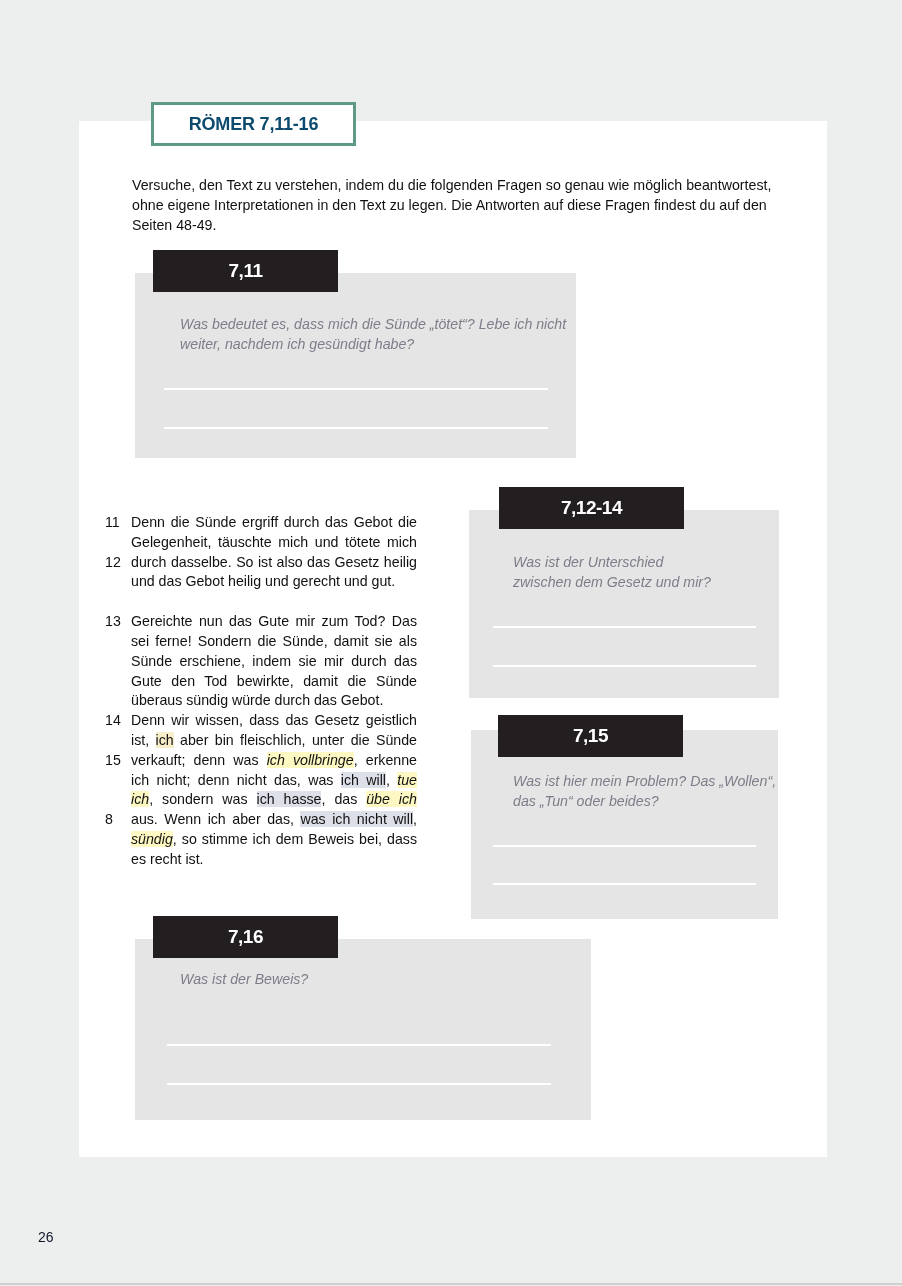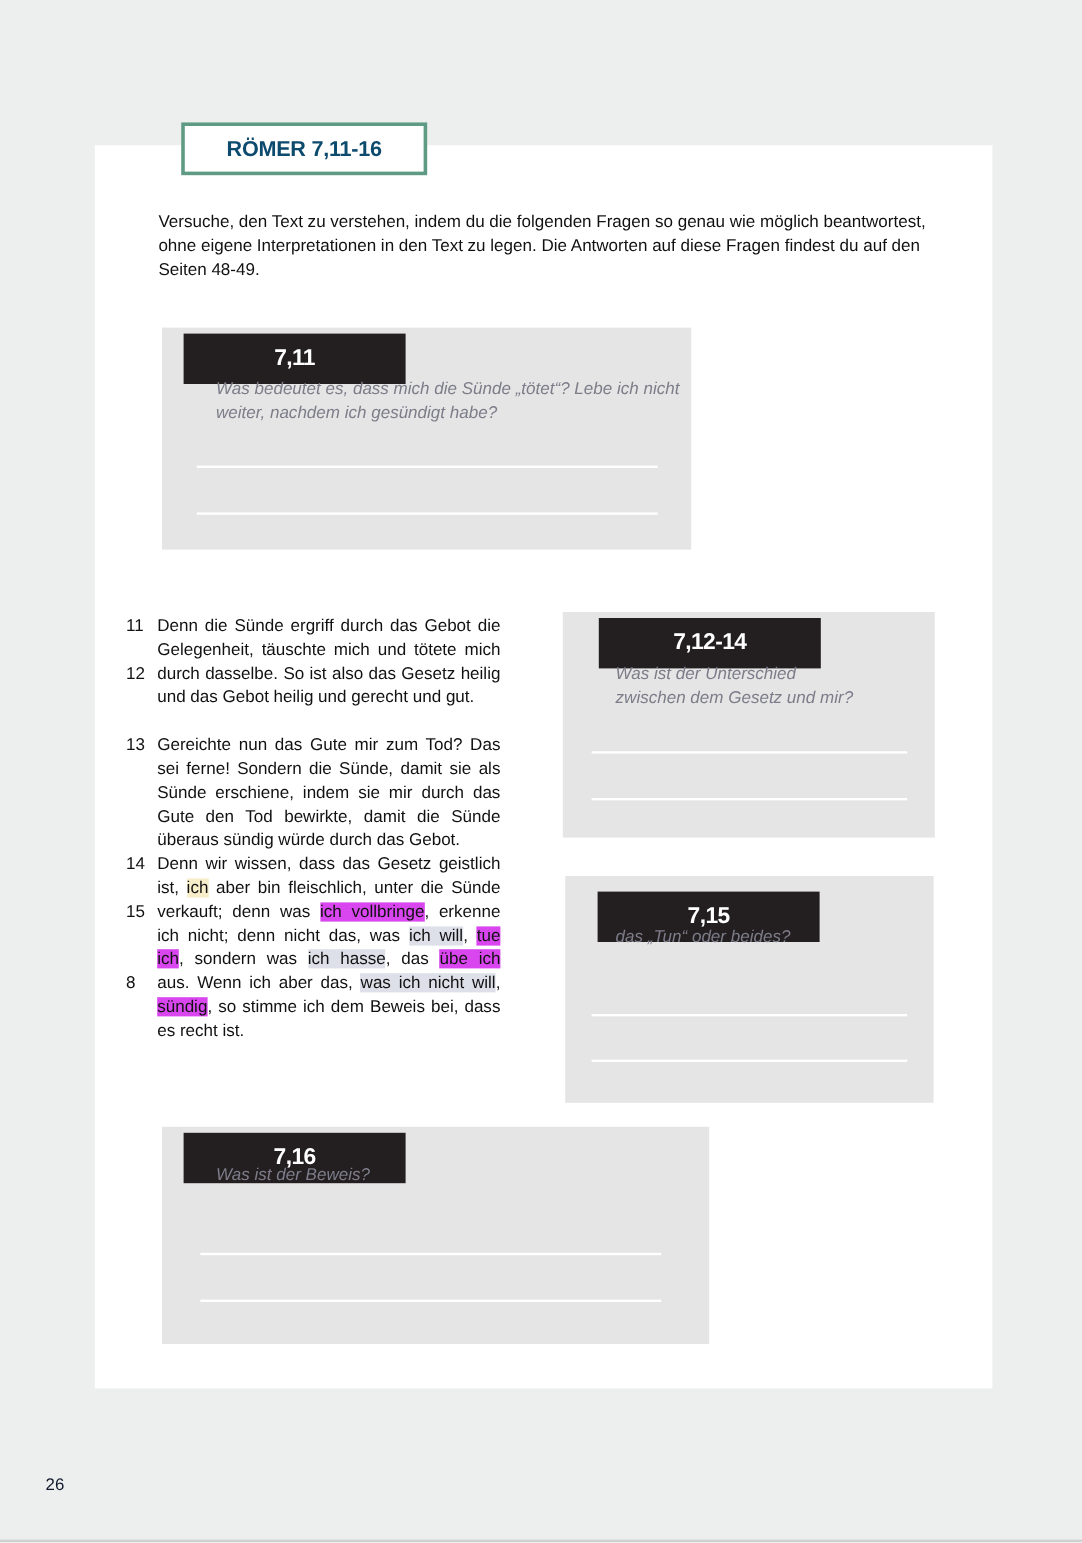--- a/index.html
+++ b/index.html
@@ -24,41 +24,40 @@
     font-size: 14.2px; line-height: 20px; color: #111;
   }
   .qbox {
     position: absolute; background: #e5e5e5;
   }
   .qtab {
     position: absolute; background: #231f20; color: #fff;
     font-weight: bold; font-size: 19px;
     display: flex; align-items: center; justify-content: center;
     letter-spacing: -0.5px;
-    margin-top: 28px;
   }
   .qtext {
     position: absolute; font-style: italic; color: #7d7d8a;
     font-size: 14.2px; line-height: 20px;
   }
   .aline {
     position: absolute; height: 2px; background: #ffffff;
   }
   .verses {
     position: absolute; left: 105px; top: 513px; width: 312px;
     font-size: 14.2px; line-height: 19.8px;
   }
   .vline { position: relative; display: flex; }
   .vnum { width: 26px; flex: none; }
   .vtext { flex: 1; text-align: justify; }
   .vtext.last { text-align-last: justify; }
   .vtext.left { text-align: left; }
   .gap { height: 20px; }
   .hl-y { background: #f7edc8; }
-  .hl-r { background: #d946ef; }
+  .hl-r { background: #fef9c3; font-style: italic; }
   .hl-b { background: #dde0e8; }
   .pagenum {
     position: absolute; left: 38px; top: 1229px; font-size: 14px; color: #0f172a;
   }
   .bottom-rule {
     position: absolute; left: 0; top: 1283px; width: 902px; height: 2px; background: #cfd1d0;
   }
 </style>
 </head>
 <body>
@@ -83,20 +82,21 @@
 <div class="qtext" style="left:513px;top:552px;width:260px;">
   <div>Was ist der Unterschied</div>
   <div>zwischen dem Gesetz und mir?</div>
 </div>
 <div class="aline" style="left:493px;top:626px;width:263px;"></div>
 <div class="aline" style="left:493px;top:665px;width:263px;"></div>
 
 <div class="qbox" style="left:471px;top:730px;width:307px;height:189px;"></div>
 <div class="qtab" style="left:498px;top:715px;width:185px;height:42px;">7,15</div>
 <div class="qtext" style="left:513px;top:771px;width:265px;">
+  <div>Was ist hier mein Problem? Das „Wollen“,</div>
   <div>das „Tun“ oder beides?</div>
 </div>
 <div class="aline" style="left:493px;top:845px;width:263px;"></div>
 <div class="aline" style="left:493px;top:883px;width:263px;"></div>
 
 <div class="qbox" style="left:135px;top:939px;width:456px;height:181px;"></div>
 <div class="qtab" style="left:153px;top:916px;width:185px;height:42px;">7,16</div>
 <div class="qtext" style="left:180px;top:969px;width:400px;">
   <div>Was ist der Beweis?</div>
 </div>

